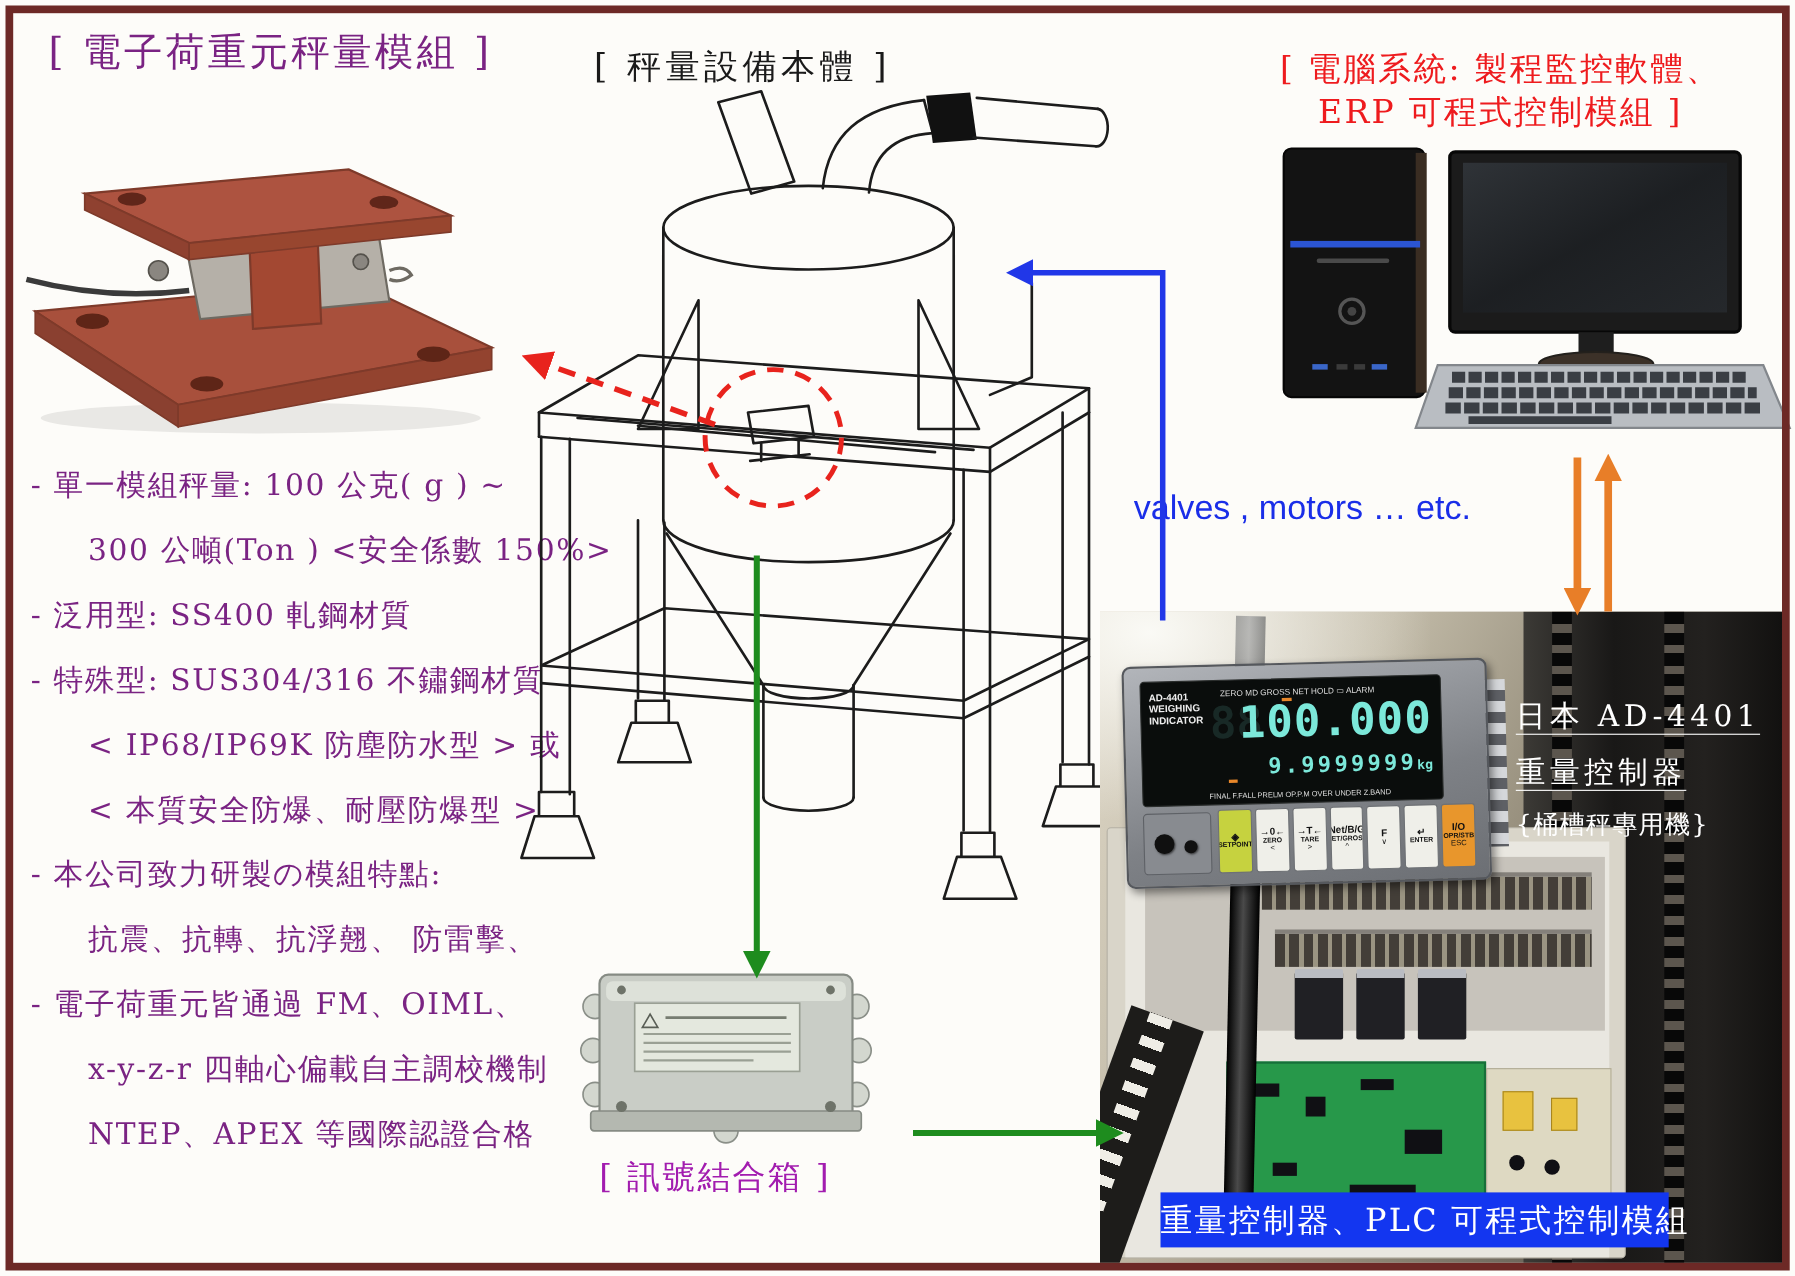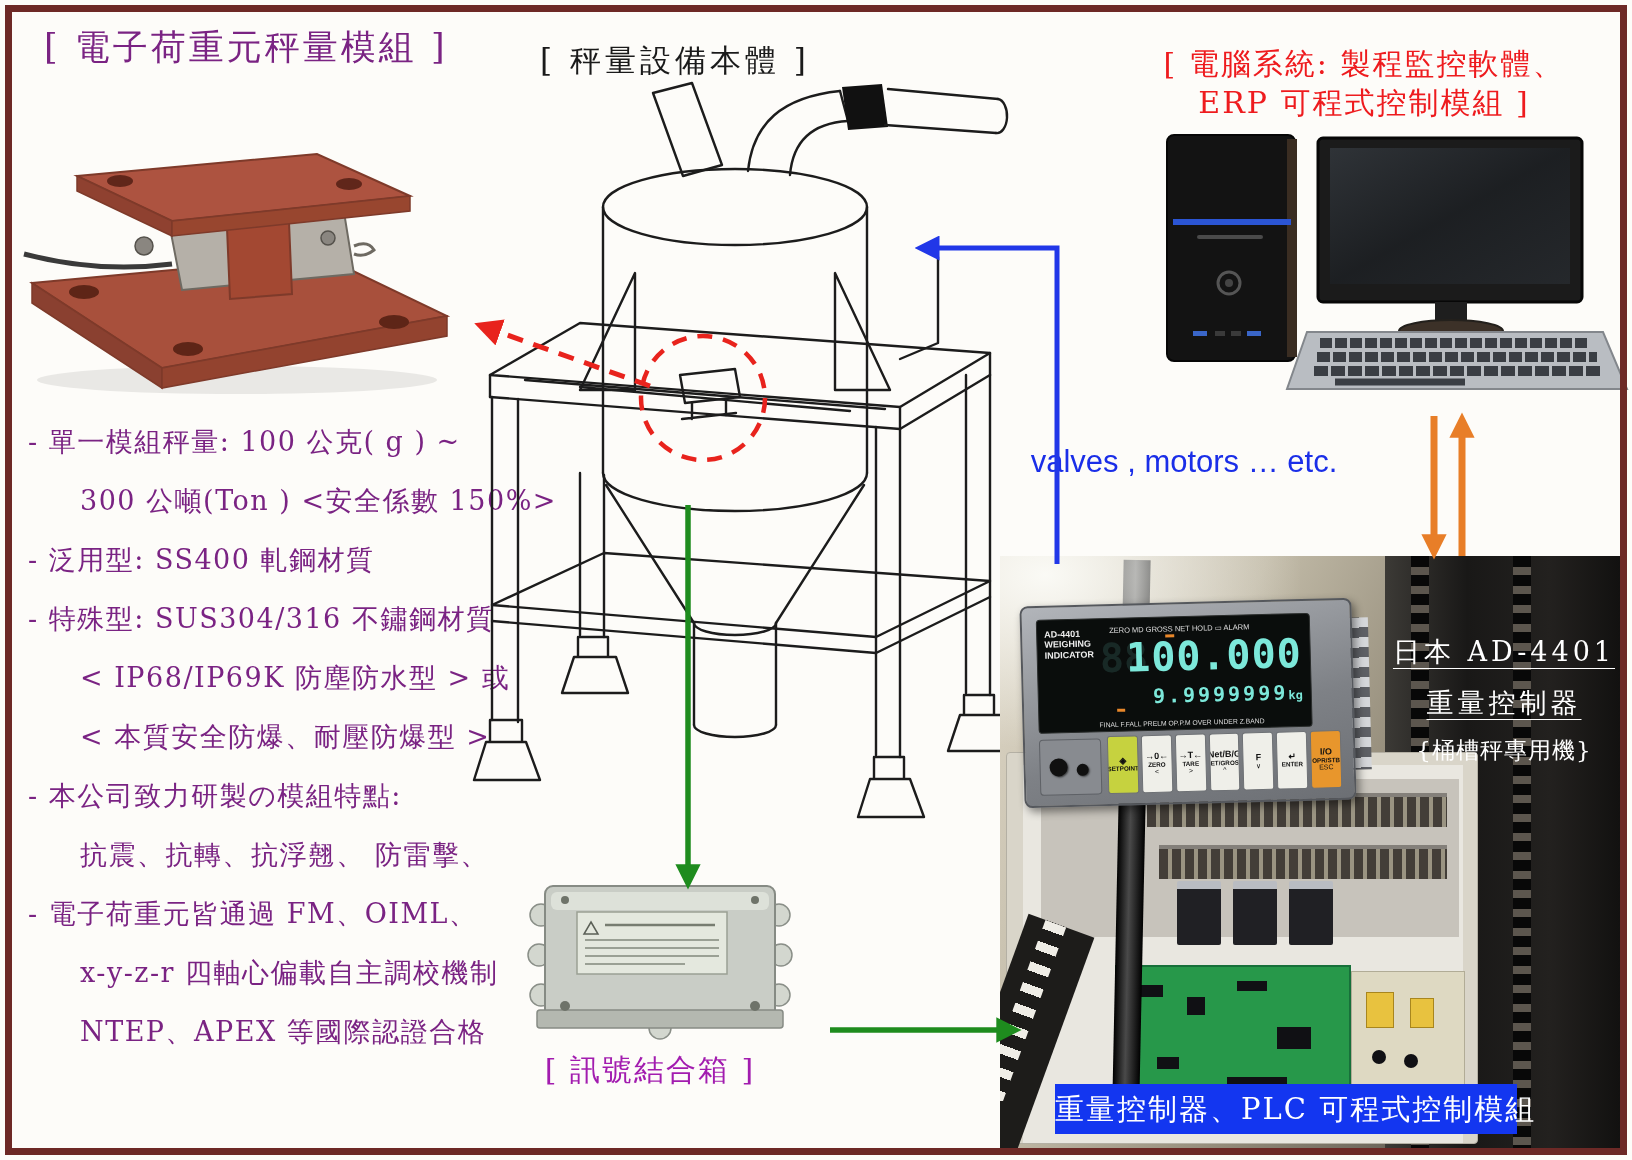--- a/index.html
+++ b/index.html
@@ -89,21 +89,21 @@
       background:#888b90;border-radius:4px;border:1px solid #5e6166;}
   .knob{position:absolute;border-radius:50%;background:#101010;box-shadow:1px 1px 2px rgba(0,0,0,.6);}
   #ind-buttons{position:absolute;left:84px;top:132px;right:14px;height:58px;display:flex;gap:3px;}
   .ind-btn{flex:1;border:1px solid #6e7175;border-radius:3px;display:flex;flex-direction:column;
       align-items:center;justify-content:center;font-family:"Liberation Sans",sans-serif;
       color:#111;text-align:center;line-height:1.05;overflow:hidden;}
   .ind-btn .t{font-size:9px;font-weight:bold;}
   .ind-btn .m{font-size:6.3px;font-weight:bold;}
   .ind-btn .b{font-size:7px;}
   
-  #controller-caption{position:absolute;left:378px;top:70px;width:252px;text-align:center;
+  #controller-caption{position:absolute;left:378px;top:70px;width:252px;text-align:left;
       color:#fff;font-size:27px;letter-spacing:4px;line-height:1.9;z-index:6;}
   #controller-caption .ul{text-decoration:underline;text-underline-offset:7px;text-decoration-thickness:1px;}
   #controller-caption .l3{font-size:23px;letter-spacing:1px;}
   
   #plc-banner{position:absolute;left:55px;top:528px;width:462px;height:50px;
       color:#fff;font-size:29px;letter-spacing:2px;text-align:center;line-height:50px;
       white-space:nowrap;z-index:7;}
 </style>
 </head>
 <body style="background: rgb(253, 252, 249);">

